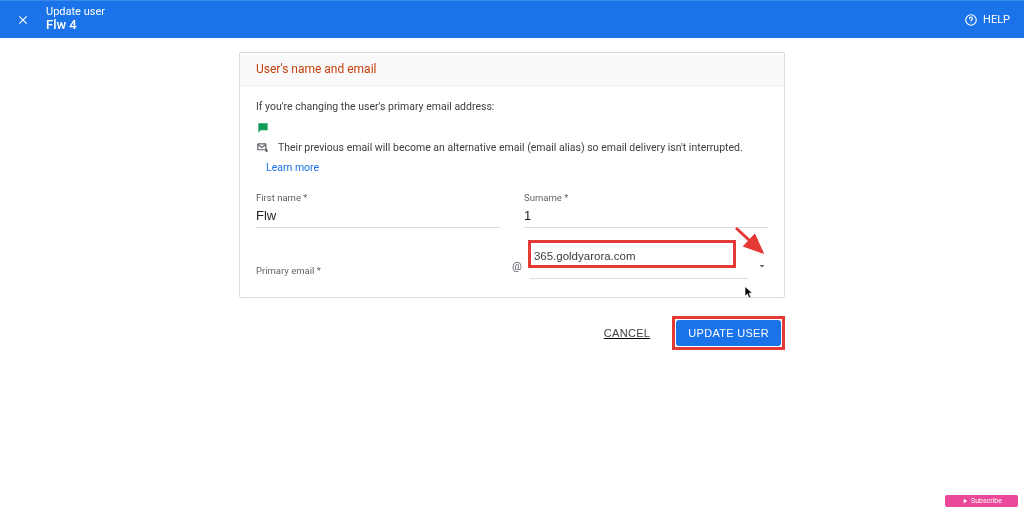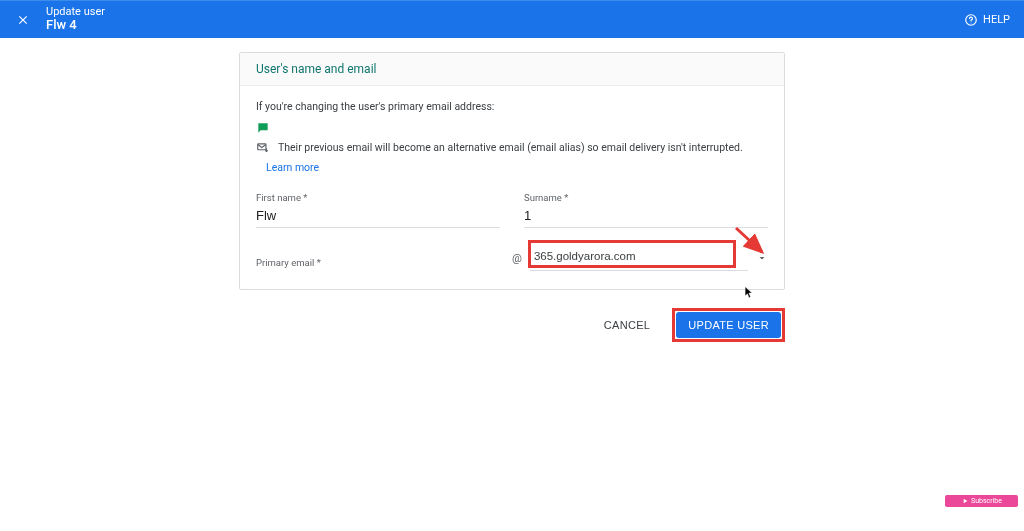--- a/index.html
+++ b/index.html
@@ -34,21 +34,21 @@
     .header-help svg { width: 14px; height: 14px; }
     .content-wrap { width: 546px; margin: 14px auto 0; }
     .card {
       border: 1px solid #dadce0;
       border-radius: 2px;
       background: #fff;
     }
     .card-header {
       padding: 9px 16px;
       font-size: 12px;
-      color: #0f766e;
+      color: #c2410c;
       border-bottom: 1px solid #eee;
       background: #fafafa;
     }
     .card-body { padding: 14px 16px 18px; font-size: 11px; color: #202124; }
     .note-lead { font-size: 10.5px; color: #3c4043; margin-bottom: 8px; }
     .note-list { list-style: none; margin-bottom: 6px; }
     .note-list li { display: flex; align-items: flex-start; gap: 8px; font-size: 10.5px; color: #3c4043; margin-bottom: 6px; }
     .note-icon { width: 14px; height: 14px; flex: 0 0 14px; display: inline-flex; align-items: center; justify-content: center; }
     .learn-more { color: #1a73e8; font-size: 10.5px; text-decoration: none; cursor: pointer; padding-left: 10px; }
     .form-row { display: flex; gap: 24px; margin-top: 18px; }
@@ -65,21 +65,21 @@
     }
     .email-row { display: flex; align-items: flex-end; margin-top: 16px; gap: 4px; }
     .email-local { flex: 0 0 248px; display: flex; flex-direction: column; }
     .email-at { font-size: 11px; color: #5f6368; padding: 0 4px 6px; }
     .email-domain-col { flex: 1; display: flex; align-items: flex-end; position: relative; }
     .email-domain-field {
       flex: 1;
       font-size: 11.5px;
       border: none;
       border-bottom: 1px solid #dadce0;
-      padding: 6px 2px 8px 4px;
+      padding: 6px 2px 16px 4px;
       background: transparent;
       outline: none;
       color: #3c4043;
     }
     .domain-highlight {
       position: absolute;
       left: -2px;
       top: -4px;
       width: 208px;
       height: 28px;
@@ -87,20 +87,21 @@
       pointer-events: none;
     }
     .domain-caret { color: #5f6368; margin-left: 8px; padding-bottom: 4px; cursor: pointer; }
     .actions-row {
       display: flex;
       justify-content: flex-end;
       align-items: center;
       gap: 14px;
       margin-top: 18px;
       position: relative;
+      text-decoration: underline;
     }
     .btn-flat {
       background: none;
       border: none;
       font-size: 11px;
       font-weight: 500;
       color: #3c4043;
       letter-spacing: 0.3px;
       cursor: pointer;
       padding: 6px 8px;

